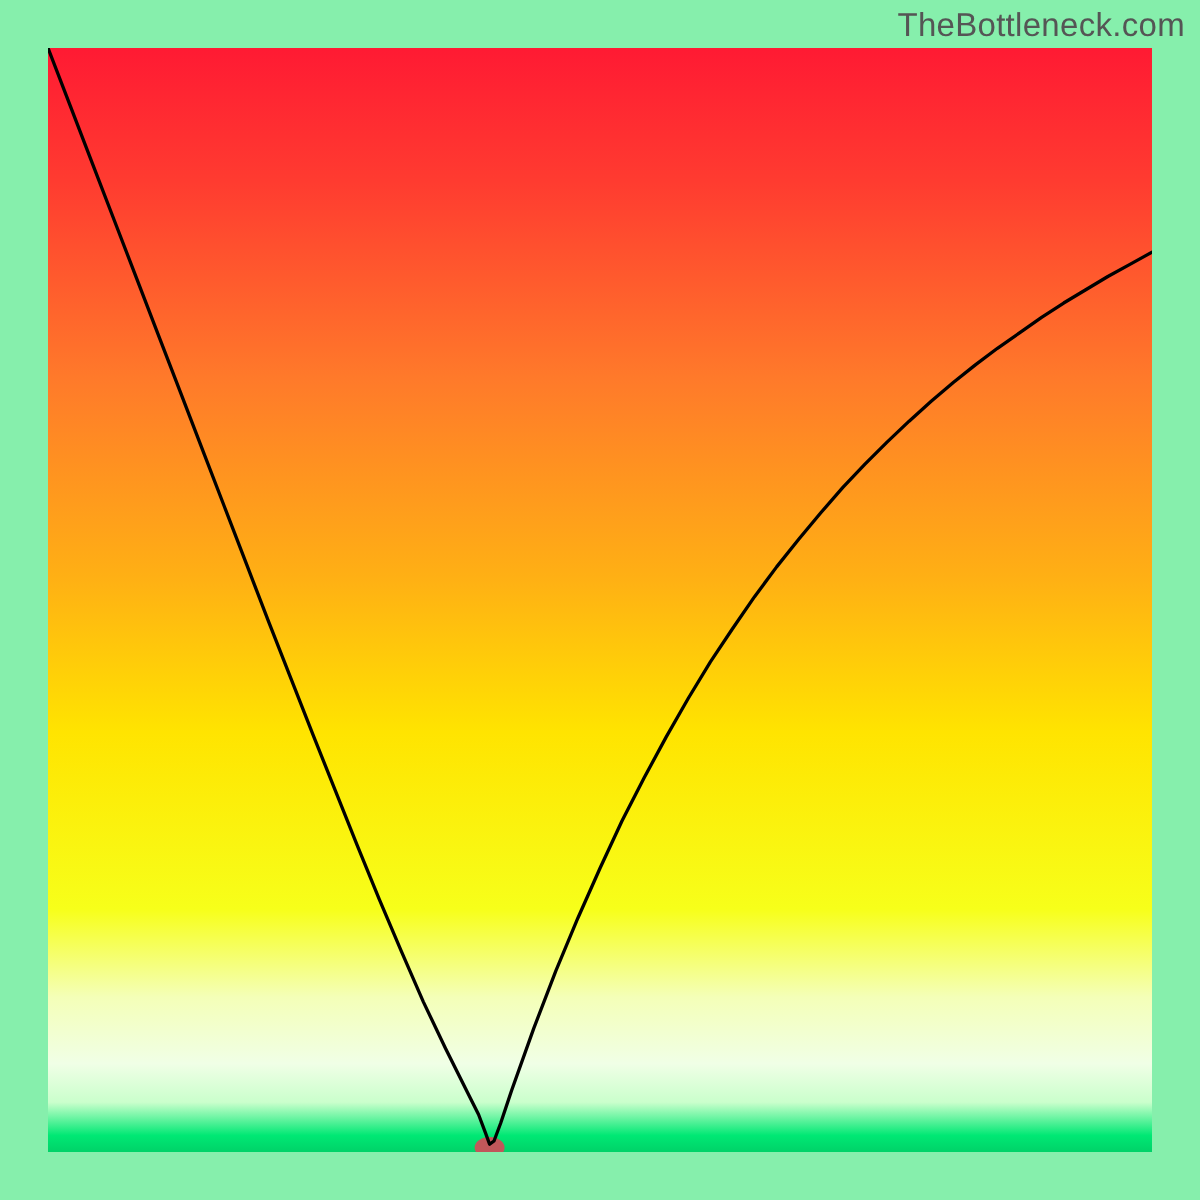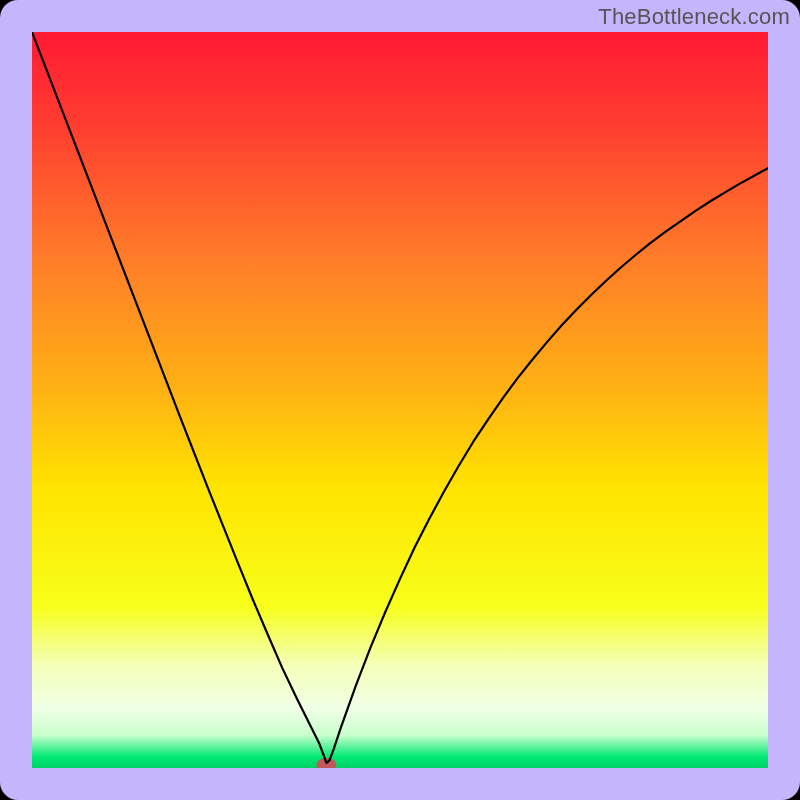--- a/index.html
+++ b/index.html
@@ -8,22 +8,21 @@
     width: 800px;
     height: 800px;
     overflow: hidden;
     background: #000;
     font-family: Arial, Helvetica, sans-serif;
   }
   .frame {
     position: relative;
     width: 800px;
     height: 800px;
-    background: #c4b5fd;
-    border-radius: 18px;
+    background: #86efac;
   }
   .plot-area {
     position: absolute;
     left: 32px;
     top: 32px;
     width: 736px;
     height: 736px;
     overflow: hidden;
   }
   .watermark {

